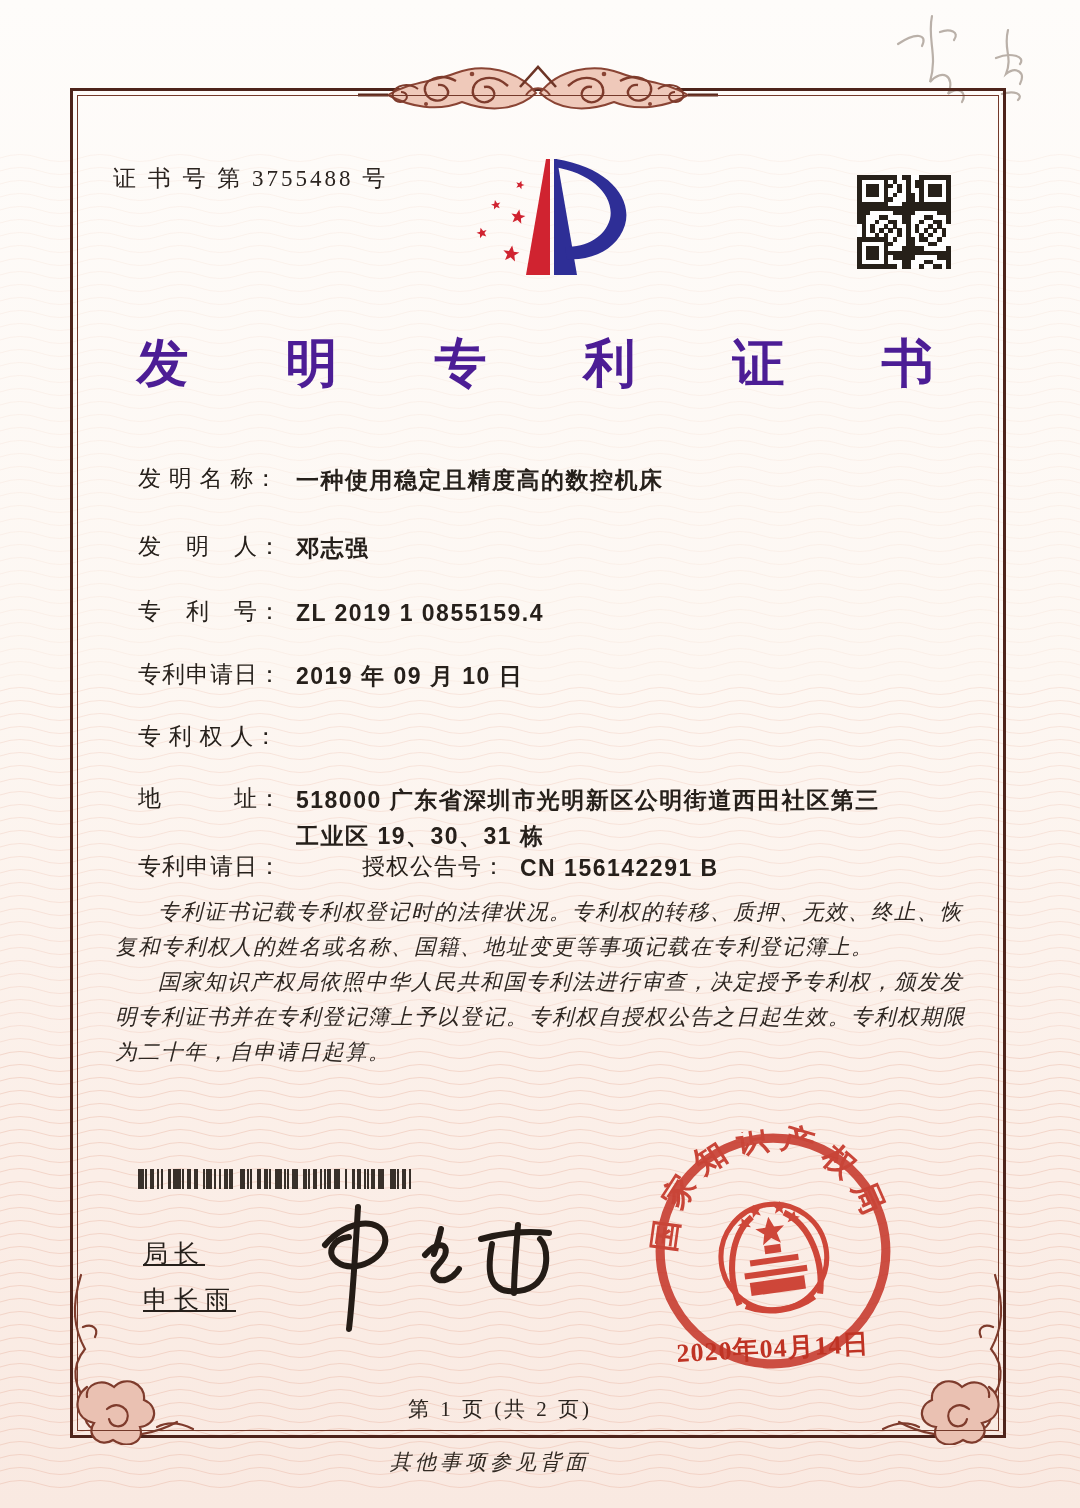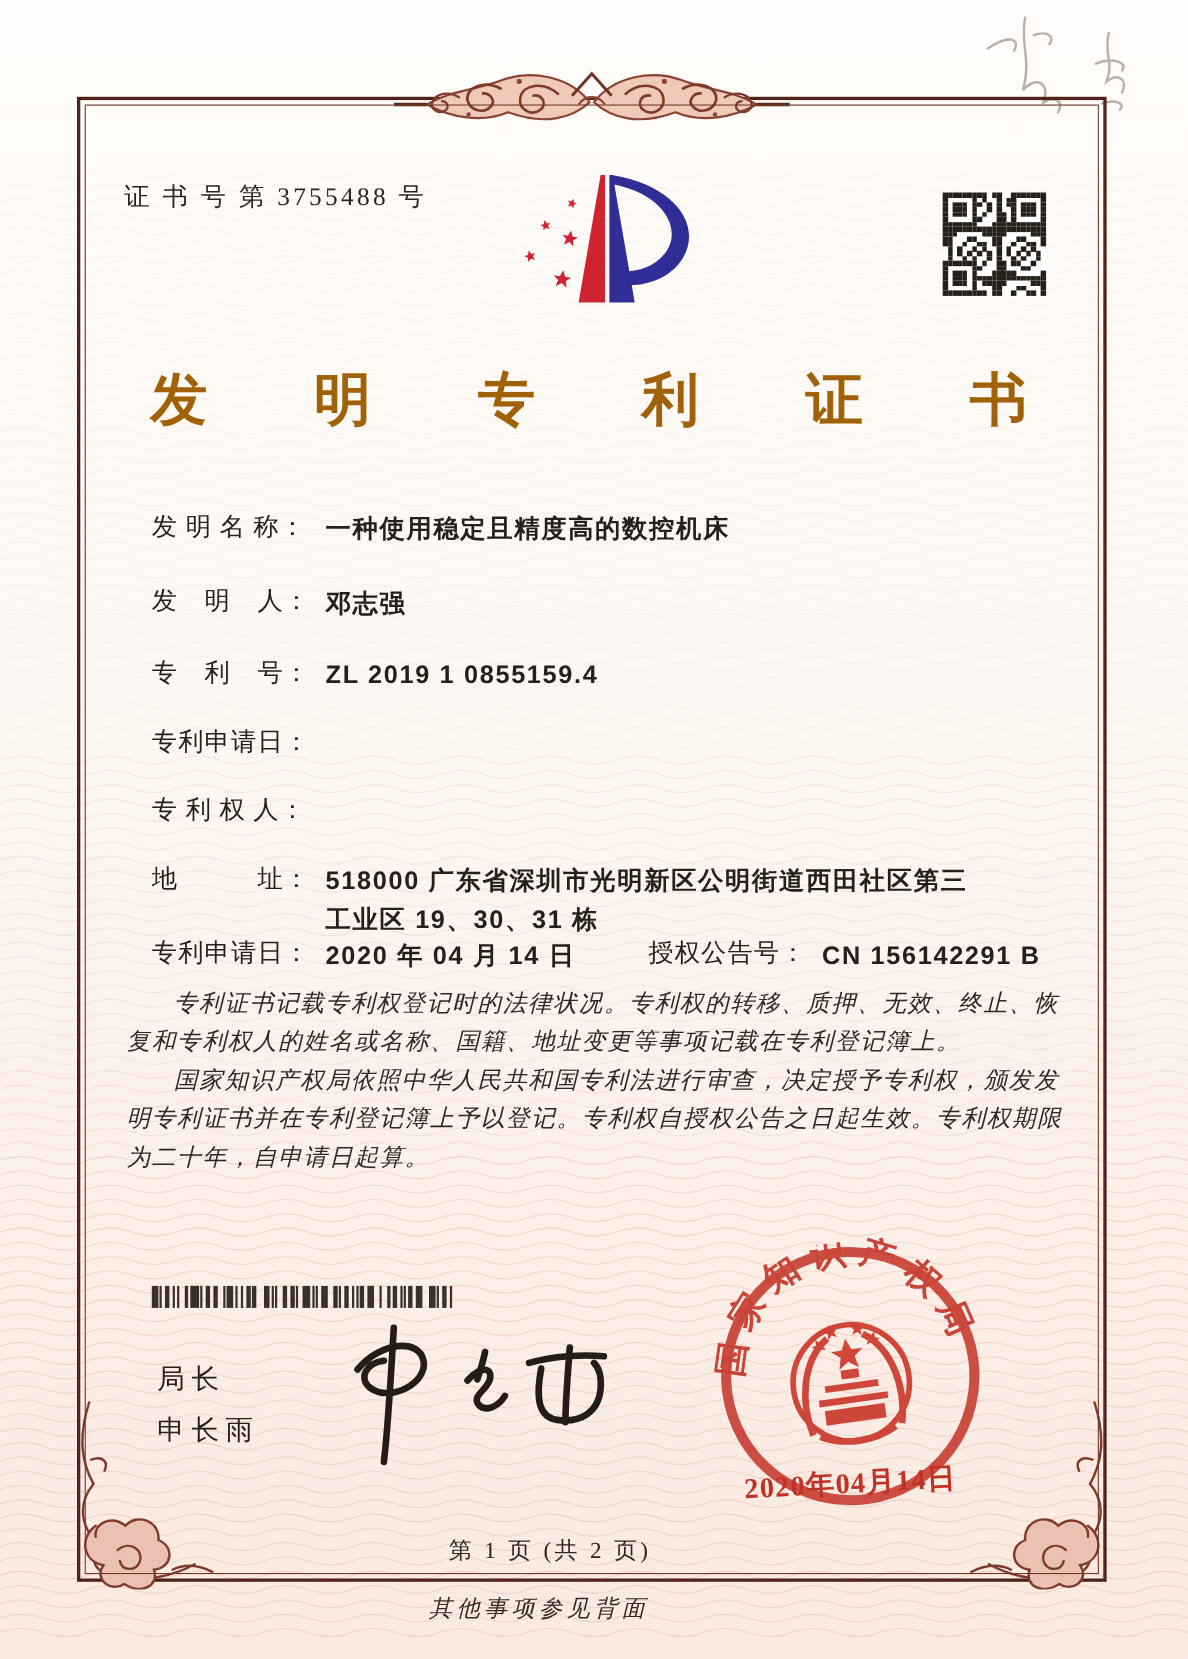--- a/index.html
+++ b/index.html
@@ -15,41 +15,41 @@
   .frame::after{content:"";position:absolute;inset:4px;border:1px solid #74392a;pointer-events:none;}
 
   .cert-no{position:absolute;left:40px;top:72px;font-size:23px;color:#2b2420;
            letter-spacing:3px;font-weight:500;}
 
   .logo{position:absolute;left:382px;top:60px;width:215px;height:165px;}
   .qr{position:absolute;left:784px;top:84px;width:93px;height:93px;background:#fff;}
   .qr b{position:absolute;width:4.5px;height:4.5px;background:#262019;}
 
   .title{position:absolute;left:0;top:238px;width:100%;text-align:center;
-         font-size:52px;font-weight:700;color:#a16207;letter-spacing:42px;padding-left:36px;
+         font-size:52px;font-weight:700;color:#4c1d95;letter-spacing:42px;padding-left:36px;
          box-sizing:border-box;}
 
   .content{position:absolute;left:65px;top:0;width:812px;}
   .field-row{position:absolute;left:0;display:flex;align-items:flex-start;
              font-size:23px;color:#26201b;}
   .field-label{width:158px;flex:0 0 158px;white-space:pre;font-weight:500;letter-spacing:1px;}
   .field-value{font-family:"Liberation Sans","DejaVu Sans",sans-serif;
                font-weight:600;letter-spacing:1.5px;max-width:606px;line-height:1.55;}
   .pair2{display:flex;margin-left:66px;}
   .pair2 .field-label{width:158px;flex:0 0 158px;}
 
   .paragraphs{position:absolute;left:42px;top:804px;width:862px;
               font-style:italic;font-size:21.5px;line-height:35px;color:#2e2722;
               letter-spacing:1.5px;}
   .paragraphs p{margin:0;text-indent:2em;}
 
   .barcode{position:absolute;left:65px;top:1078px;width:280px;height:20px;}
   .barcode i{position:absolute;top:0;bottom:0;background:#38302a;}
 
-  .director{position:absolute;left:70px;font-size:25px;color:#26201b;letter-spacing:6px;font-weight:500;}
+  .director{position:absolute;left:70px;font-size:25px;color:#26201b;letter-spacing:6px;font-weight:500;text-decoration:underline;}
   .director.l1{top:1146px;} .director.l2{top:1192px;}
   .signature{position:absolute;left:222px;top:1108px;width:270px;height:140px;}
 
   .seal{position:absolute;left:578px;top:1038px;width:244px;height:244px;
         transform:rotate(-8deg);opacity:.92;}
   .seal-date{position:absolute;left:570px;top:1240px;width:260px;text-align:center;
              color:#bf3324;font-weight:700;font-size:26px;letter-spacing:1px;
              transform:rotate(-3deg);}
 
   .page-indicator{position:absolute;left:0;top:1304px;width:100%;text-align:center;
@@ -515,31 +515,31 @@
       <div class="field-row" style="top:440px">
         <span class="field-label">发　明　人：</span>
         <span class="field-value">邓志强</span>
       </div>
       <div class="field-row" style="top:505px">
         <span class="field-label">专　利　号：</span>
         <span class="field-value">ZL 2019 1 0855159.4</span>
       </div>
       <div class="field-row" style="top:568px">
         <span class="field-label">专利申请日：</span>
+        <span class="field-value">2019 年 09 月 10 日</span>
       </div>
       <div class="field-row" style="top:630px">
         <span class="field-label">专 利 权 人：</span>
       </div>
       <div class="field-row" style="top:692px">
         <span class="field-label">地　　　址：</span>
         <span class="field-value">518000 广东省深圳市光明新区公明街道西田社区第三工业区 19、30、31 栋</span>
       </div>
       <div class="field-row" style="top:760px">
         <span class="field-label">专利申请日：</span>
-        <span class="field-value">2020 年 04 月 14 日</span>
         <span class="pair2">
           <span class="field-label">授权公告号：</span>
           <span class="field-value">CN 156142291 B</span>
         </span>
       </div>
     </div>
 
     <div class="paragraphs">
       <p>专利证书记载专利权登记时的法律状况。专利权的转移、质押、无效、终止、恢复和专利权人的姓名或名称、国籍、地址变更等事项记载在专利登记簿上。</p>
       <p>国家知识产权局依照中华人民共和国专利法进行审查，决定授予专利权，颁发发明专利证书并在专利登记簿上予以登记。专利权自授权公告之日起生效。专利权期限为二十年，自申请日起算。</p>

